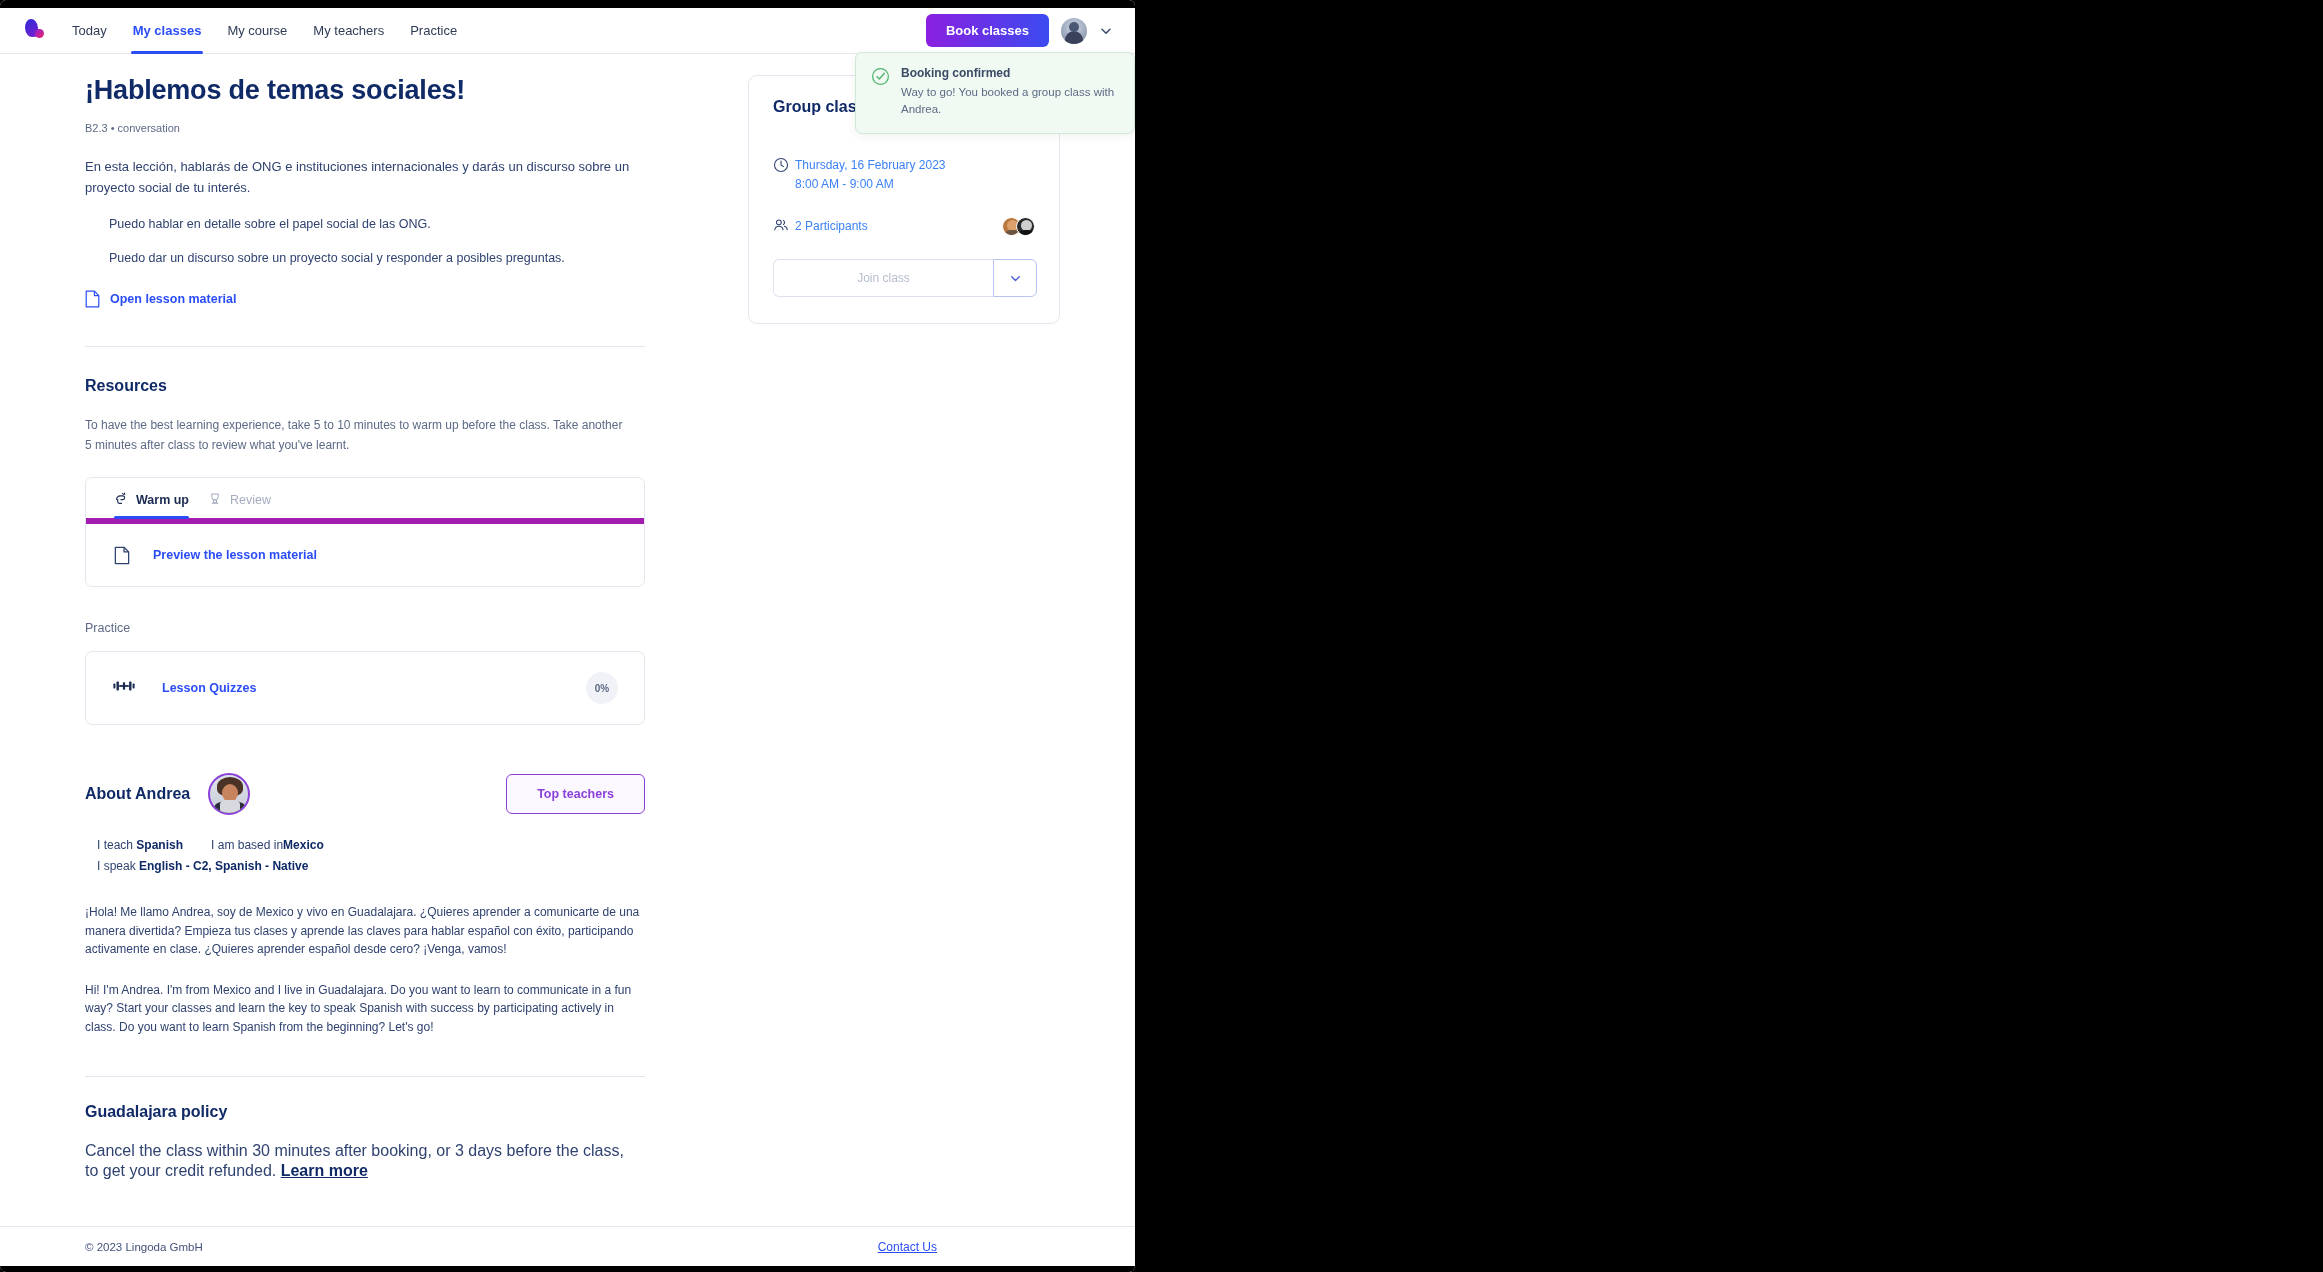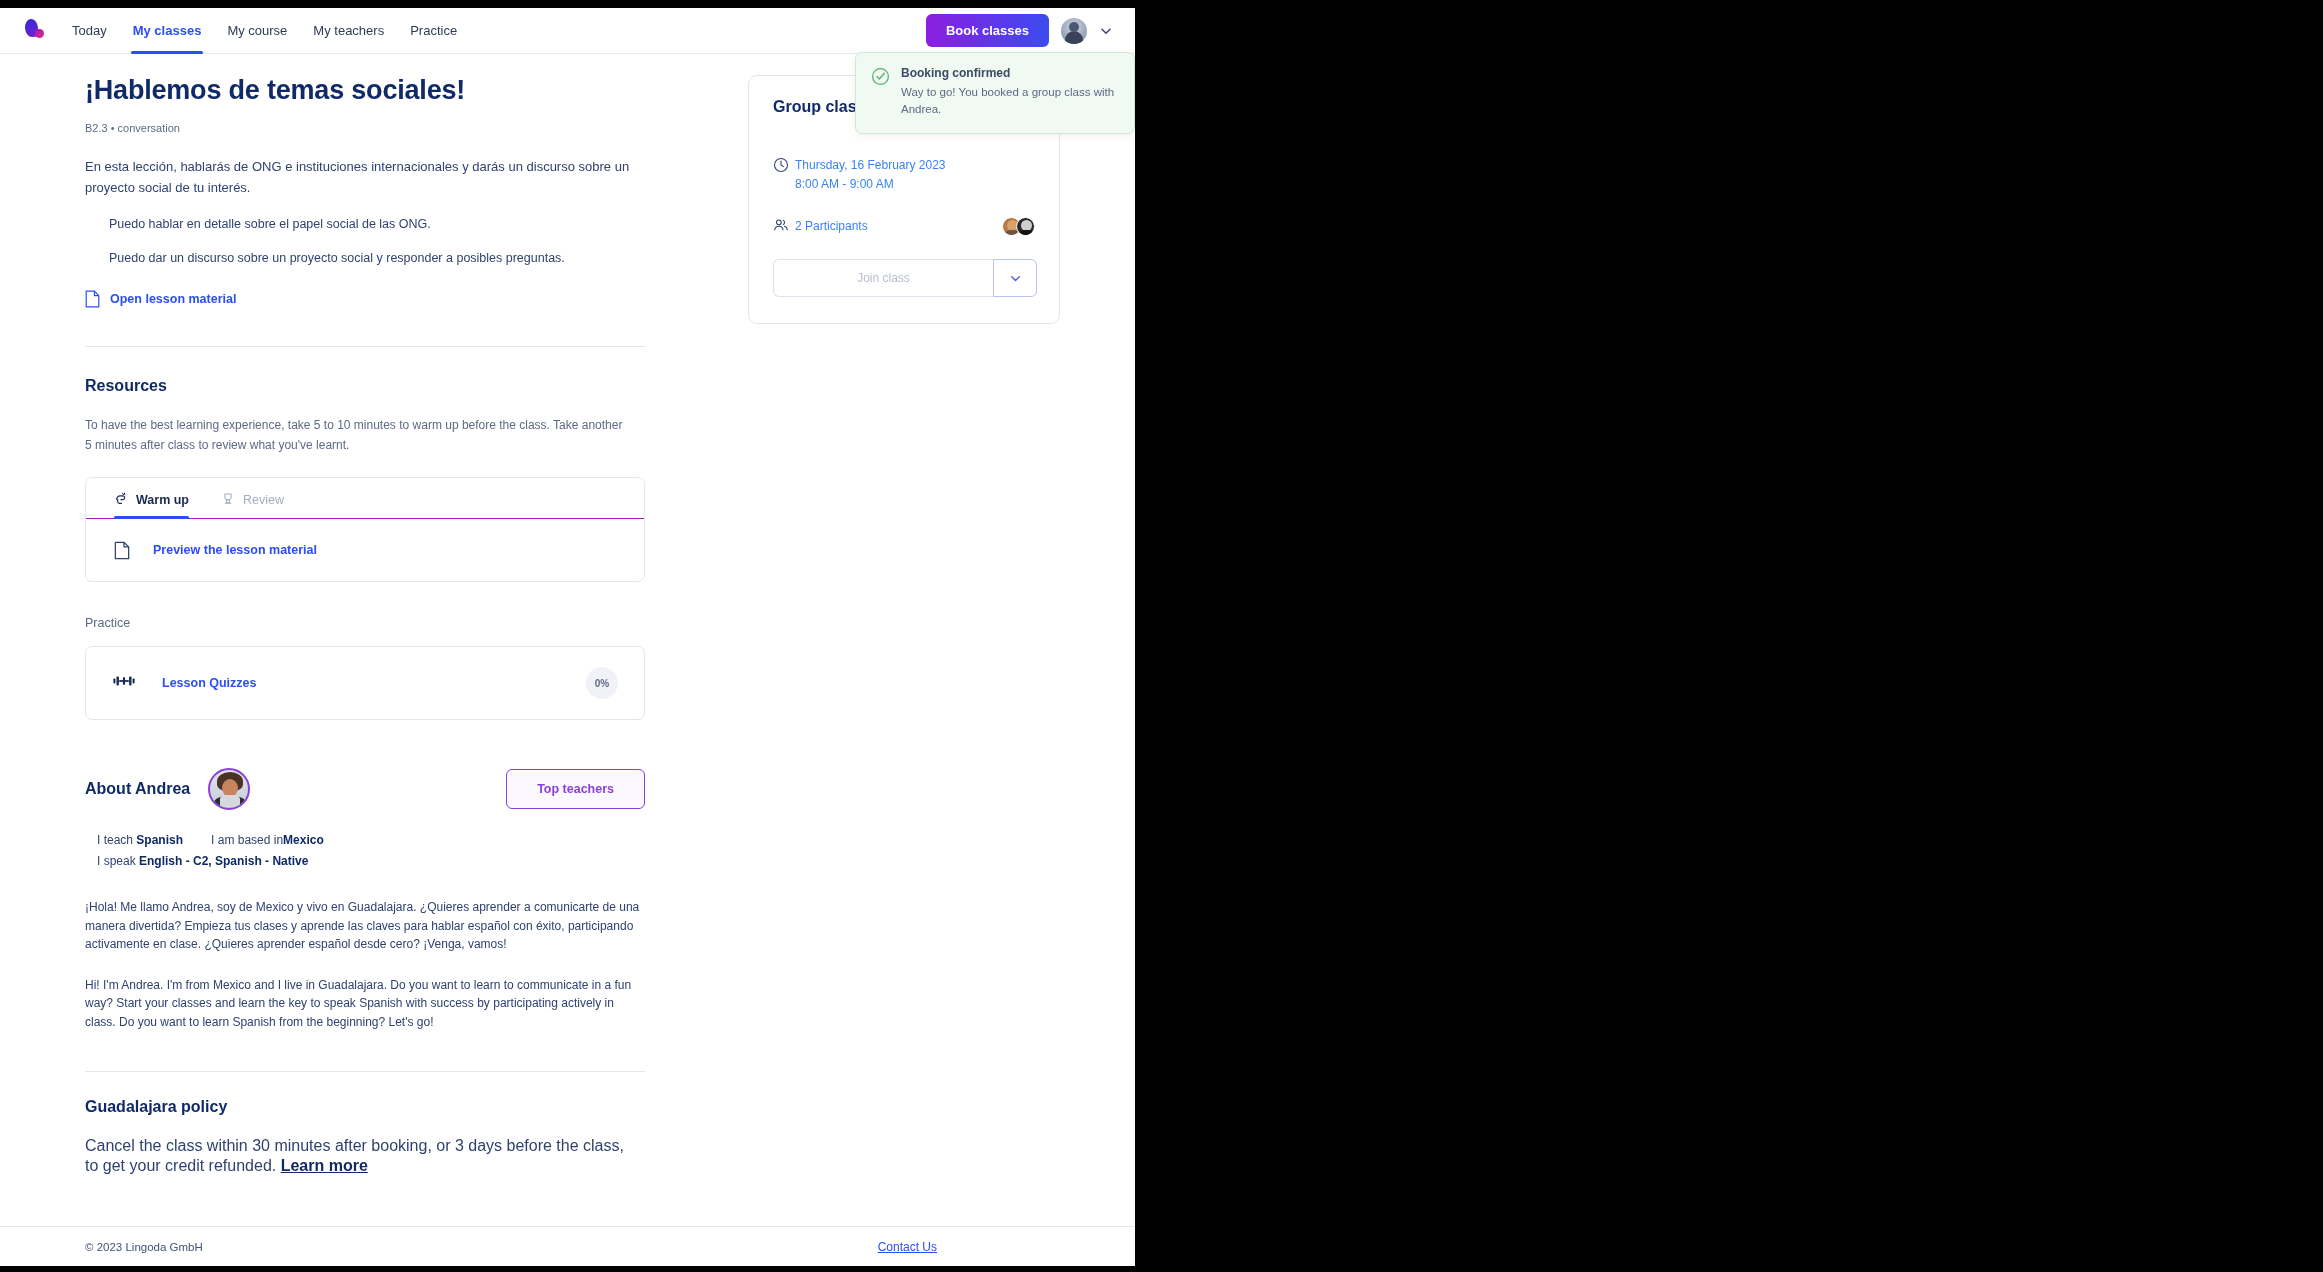--- a/index.html
+++ b/index.html
@@ -7,20 +7,21 @@
     width: 2323px; height: 1272px;
     background: #000;
     font-family: "Liberation Sans", sans-serif;
     overflow: hidden;
   }
   #viewport {
     position: absolute; left: 0; top: 0;
     width: 1135px; height: 1272px;
     background: #ffffff;
     overflow: hidden;
+    border-radius: 6px;
   }
   .topbar-black { position:absolute; left:0; top:0; width:1135px; height:8px; background:#000; }
 
   
   header.nav {
     position: absolute; left: 0; top: 8px;
     width: 1135px; height: 46px;
     background: #ffffff;
     border-bottom: 1px solid #e6e8ef;
     display: flex; align-items: center;
@@ -82,21 +83,21 @@
   .doc-icon { width:15px; height:18px; flex:none; }
   .hr { margin-top: 38px; height:1px; background:#e3e6ee; width:560px; }
 
   h2.sec { margin-top: 30px; font-size:16px; color:#102a67; font-weight:700; }
   .sec-desc { margin-top: 20px; font-size:12px; line-height:20px; color:#5d6a86; width:545px; }
 
   .card {
     margin-top: 22px; width: 560px;
     border:1px solid #e3e6ee; border-radius:7px; background:#fff;
   }
-  .tabs { display:flex; align-items:center; gap: 32px; padding: 13px 28px 0 28px; border-bottom:1px solid #a21caf;text-align:right; }
+  .tabs { display:flex; align-items:center; gap: 19px; padding: 13px 28px 0 28px; border-bottom:6px solid #a21caf;text-align:right; }
   .tab { display:flex; align-items:center; gap:8px; padding-bottom:9px; cursor:pointer; position:relative; }
   .tab .tlbl { font-size:12.5px; font-weight:700; color:#1b2a52; }
   .tab.inactive .tlbl { color:#a4adc0; font-weight:400; }
   .tab.active::after { content:""; position:absolute; left:0; right:0; bottom:-1px; height:3px; background:#2b4df5; border-radius:2px; }
   .tab-body { padding: 22px 28px; display:flex; align-items:center; gap:24px; }
   .tab-body .plink { font-size:12.5px; color:#2b4df5; font-weight:700; cursor:pointer; }
 
   .practice-label { margin-top: 34px; font-size:12.5px; color:#5d6a86; }
   .quiz-card {
     margin-top: 16px; width:560px; border:1px solid #e3e6ee; border-radius:7px;

